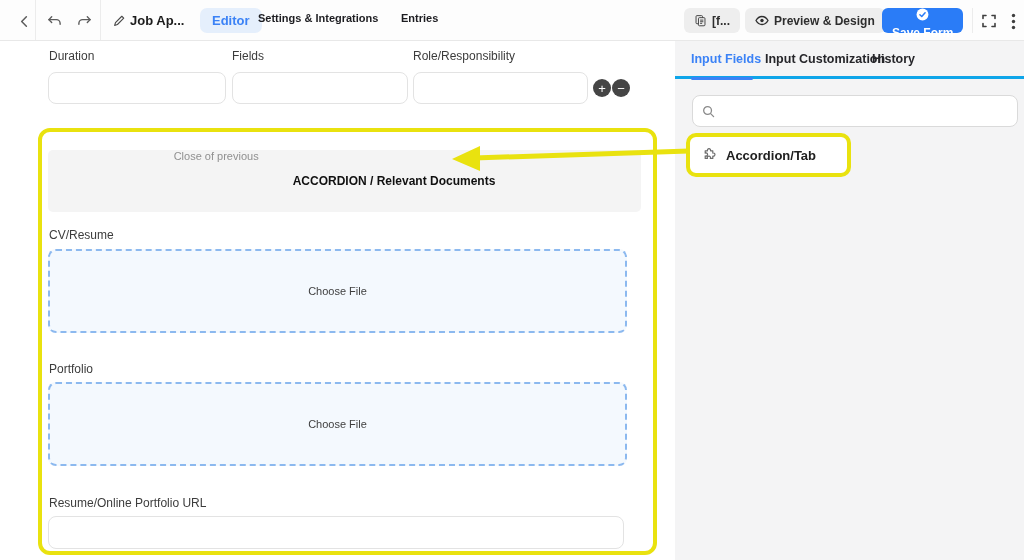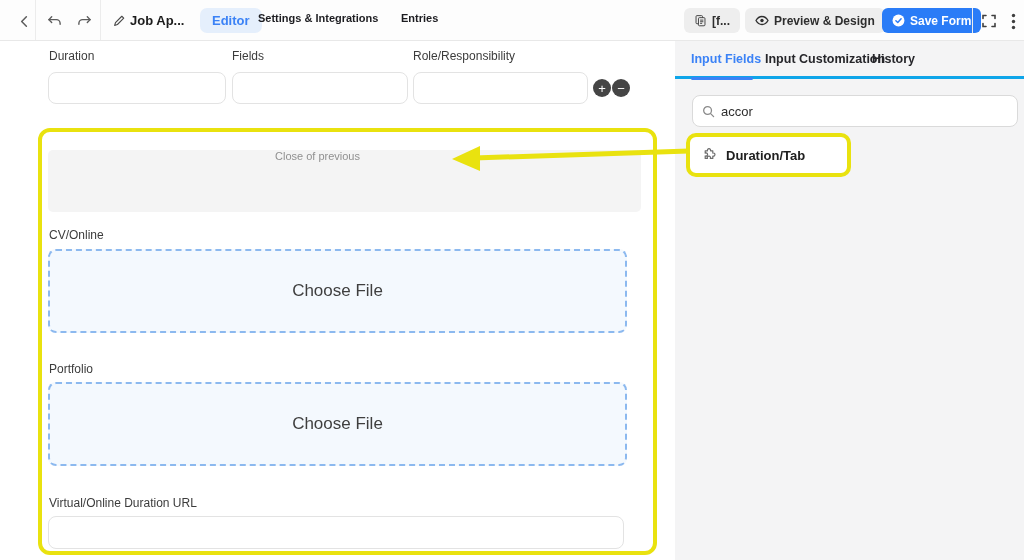--- a/index.html
+++ b/index.html
@@ -8,35 +8,35 @@
   #app { position:relative; width:1024px; height:560px; background:#ffffff;border-radius:30px; }
 
   
   .topbar { position:absolute; left:0; top:0; width:1024px; height:41px; background:#fdfdfd; border-bottom:1px solid #e8e8e8; z-index:20; }
   .tb-icon { position:absolute; display:flex; align-items:center; justify-content:center; width:24px; height:24px; color:#5c5c5c; cursor:pointer; }
   .vdiv { position:absolute; top:0; width:1px; height:40px; background:#ececec; }
   .form-title { position:absolute; left:130px; top:13px; font-size:13px; font-weight:600; color:#1c1c1c; }
   .tab { position:absolute; top:12px; font-size:11px; font-weight:600; color:#1d1d21; cursor:pointer; }
   .tab-pill { position:absolute; left:200px; top:8px; padding:5px 12px; border-radius:7px; background:#e5effc; color:#3b82f6; font-size:13px; font-weight:600; cursor:pointer; }
   .tb-btn { position:absolute; top:8px; height:25px; display:flex; align-items:center; gap:5px; padding:0 10px; border-radius:6px; background:#eeeeee; color:#2e2e2e; font-size:12px; font-weight:600; cursor:pointer; }
-  .tb-btn-save { background:#2a7cf7; color:#ffffff; }
+  .tb-btn-save { background:#2a7cf7; color:#ffffff;flex-direction:column; }
 
   
   .canvas { position:absolute; left:0; top:41px; width:675px; height:519px; background:#ffffff; }
   .fld-label { position:absolute; font-size:12px; color:#3c3c3c; }
   .txt-input { position:absolute; height:32px; background:#ffffff; border:1px solid #e3e3e3; border-radius:8px; font-size:13px; padding:0 9px; color:#222; outline:none; }
   .circle-btn { position:absolute; width:18px; height:18px; border-radius:50%; background:#454545; color:#ffffff; display:flex; align-items:center; justify-content:center; font-size:13px; line-height:1; cursor:pointer; border:none; }
 
   .section-break { position:absolute; left:48px; top:109px; width:593px; height:62px; background:#f4f4f4; border-radius:5px; display:flex; flex-direction:row; justify-content:center; gap:14px; cursor:pointer; }
   .sb-small { text-align:center; font-size:11px; color:#909090; }
   .sb-titlerow { display:flex; align-items:center; }
   .sb-line { flex:1; height:1px; background:#e3e3e3; margin:0 10px; }
   .sb-title { font-size:12px; font-weight:700; color:#101010; white-space:nowrap; }
 
-  .file-drop { position:absolute; left:48px; width:579px; background:#f4f9fe; border:2px dashed #8cb9ef; border-radius:8px; display:flex; align-items:center; justify-content:center; font-size:17px; color:#3f3f3f; cursor:pointer; }
+  .file-drop { position:absolute; left:48px; width:579px; background:#f4f9fe; border:2px dashed #8cb9ef; border-radius:8px; display:flex; align-items:center; justify-content:center; font-size:11px; color:#3f3f3f; cursor:pointer; }
 
   
   .hl-box { position:absolute; left:38px; top:128px; width:619px; height:427px; border:4px solid #e9e20f; border-radius:12px; pointer-events:none; z-index:30; }
   .arrow-svg { position:absolute; left:0; top:0; width:1024px; height:560px; pointer-events:none; z-index:40; }
 
   
   .sidebar { position:absolute; left:675px; top:41px; width:349px; height:519px; background:#f4f4f5; }
   .sb-tabs { position:absolute; left:0; top:0; width:349px; height:38px; border-bottom:3px solid #0ea5e9; }
   .sb-tab { position:absolute; top:11px; font-size:12.5px; font-weight:700; color:#26262a; cursor:pointer; }
   .sb-tab.active { color:#3b82f6; }
@@ -139,63 +139,63 @@
     <input class="txt-input" style="left: 48px; top: 31px; width: 178px;">
     <input class="txt-input" style="left: 232px; top: 31px; width: 176px;">
     <input class="txt-input" style="left: 413px; top: 31px; width: 175px;">
     <button class="circle-btn" style="left:593px;top:38px;">+</button>
     <button class="circle-btn" style="left:612px;top:38px;">−</button>
 
     <div class="section-break">
       <div class="sb-small">Close of previous</div>
       <div class="sb-titlerow">
         <div class="sb-line"></div>
+        <div class="sb-title">ACCORDION / Relevant Documents</div>
         <div class="sb-line"></div>
       </div>
     </div>
 
-    <div class="fld-label" style="left:49px;top:187px;">CV/Online</div>
+    <div class="fld-label" style="left:49px;top:187px;">CV/Resume</div>
     <div class="file-drop" style="top:208px;height:84px;">
       <span>Choose File</span>
     </div>
 
     <div class="fld-label" style="left:49px;top:321px;">Portfolio</div>
     <div class="file-drop" style="top:341px;height:84px;">
       <span>Choose File</span>
     </div>
 
-    <div class="fld-label" style="left:49px;top:455px;">Virtual/Online Duration URL</div>
+    <div class="fld-label" style="left:49px;top:455px;">Resume/Online Portfolio URL</div>
     <input class="txt-input" style="left: 48px; top: 475px; width: 576px; height: 33px;" value="">
   </div>
 
   <div class="sidebar">
     <div class="sb-tabs">
       <div class="sb-tab active" style="left:16px;">Input Fields</div>
       <div class="sb-tab" style="left:90px;">Input Customization</div>
       <div class="sb-tab" style="left:197px;">History</div>
       <div class="sb-underline"></div>
     </div>
 
     <div class="search-box">
       <span>
         <svg width="13" height="13" viewBox="0 0 14 14" fill="none" stroke="#8a8a8a" stroke-width="1.4" stroke-linecap="round">
             <circle cx="6" cy="6" r="4.2"></circle>
             <path d="M9.3 9.3 L12.5 12.5"></path>
           </svg>
       </span>
-      <input value="accor" style="">
     </div>
 
     <div class="result-card">
       <span>
         <svg width="16" height="16" viewBox="0 0 16 16" fill="none" stroke="#6e6e6e" stroke-width="1.2" stroke-linejoin="round">
             <path d="M4.2 3.8 h2.3 a1.6 1.6 0 1 1 3 0 h2.3 v2.3 a1.6 1.6 0 1 1 0 3 v2.3 h-2.5 a1.6 1.6 0 1 0 -2.8 0 h-2.3 v-2.5 a1.6 1.6 0 1 0 0 -2.8 z"></path>
           </svg>
       </span>
-      <span class="result-label">Duration/Tab</span>
+      <span class="result-label">Accordion/Tab</span>
     </div>
   </div>
 
   <div class="hl-box"></div>
   <svg class="arrow-svg" viewBox="0 0 1024 560">
     <line x1="689" y1="151" x2="474" y2="158" stroke="#e9e20f" stroke-width="5"></line>
     <polygon points="452,159 480,146 480,171" fill="#e9e20f"></polygon>
   </svg>
 
 </div>

